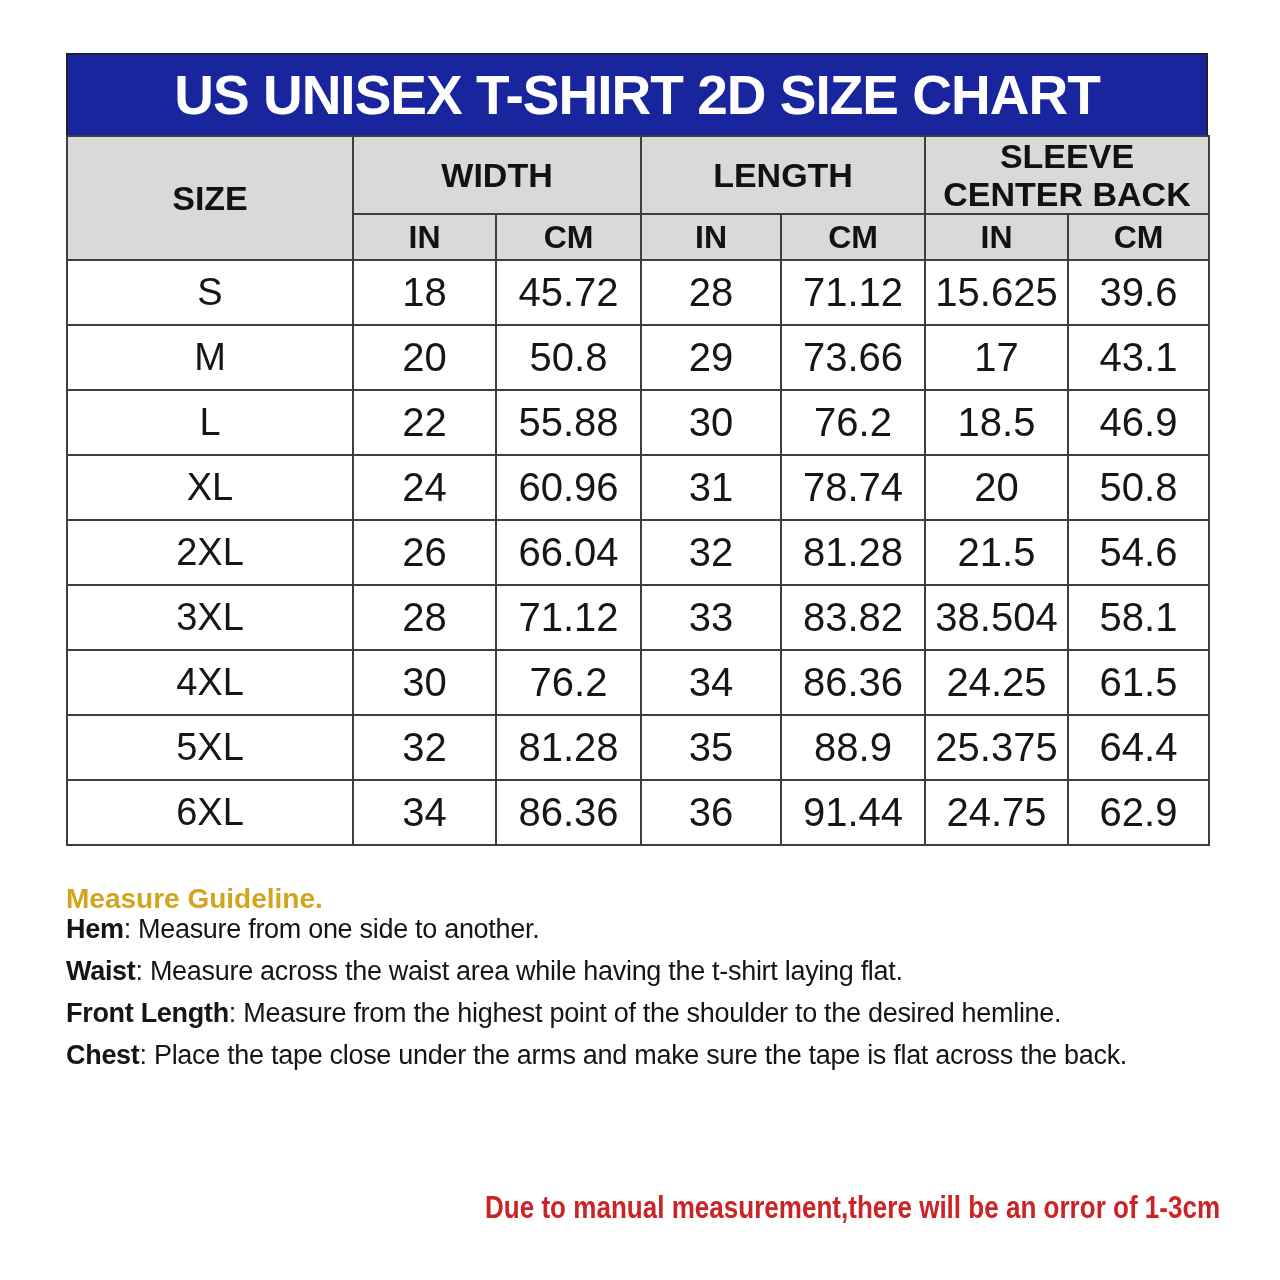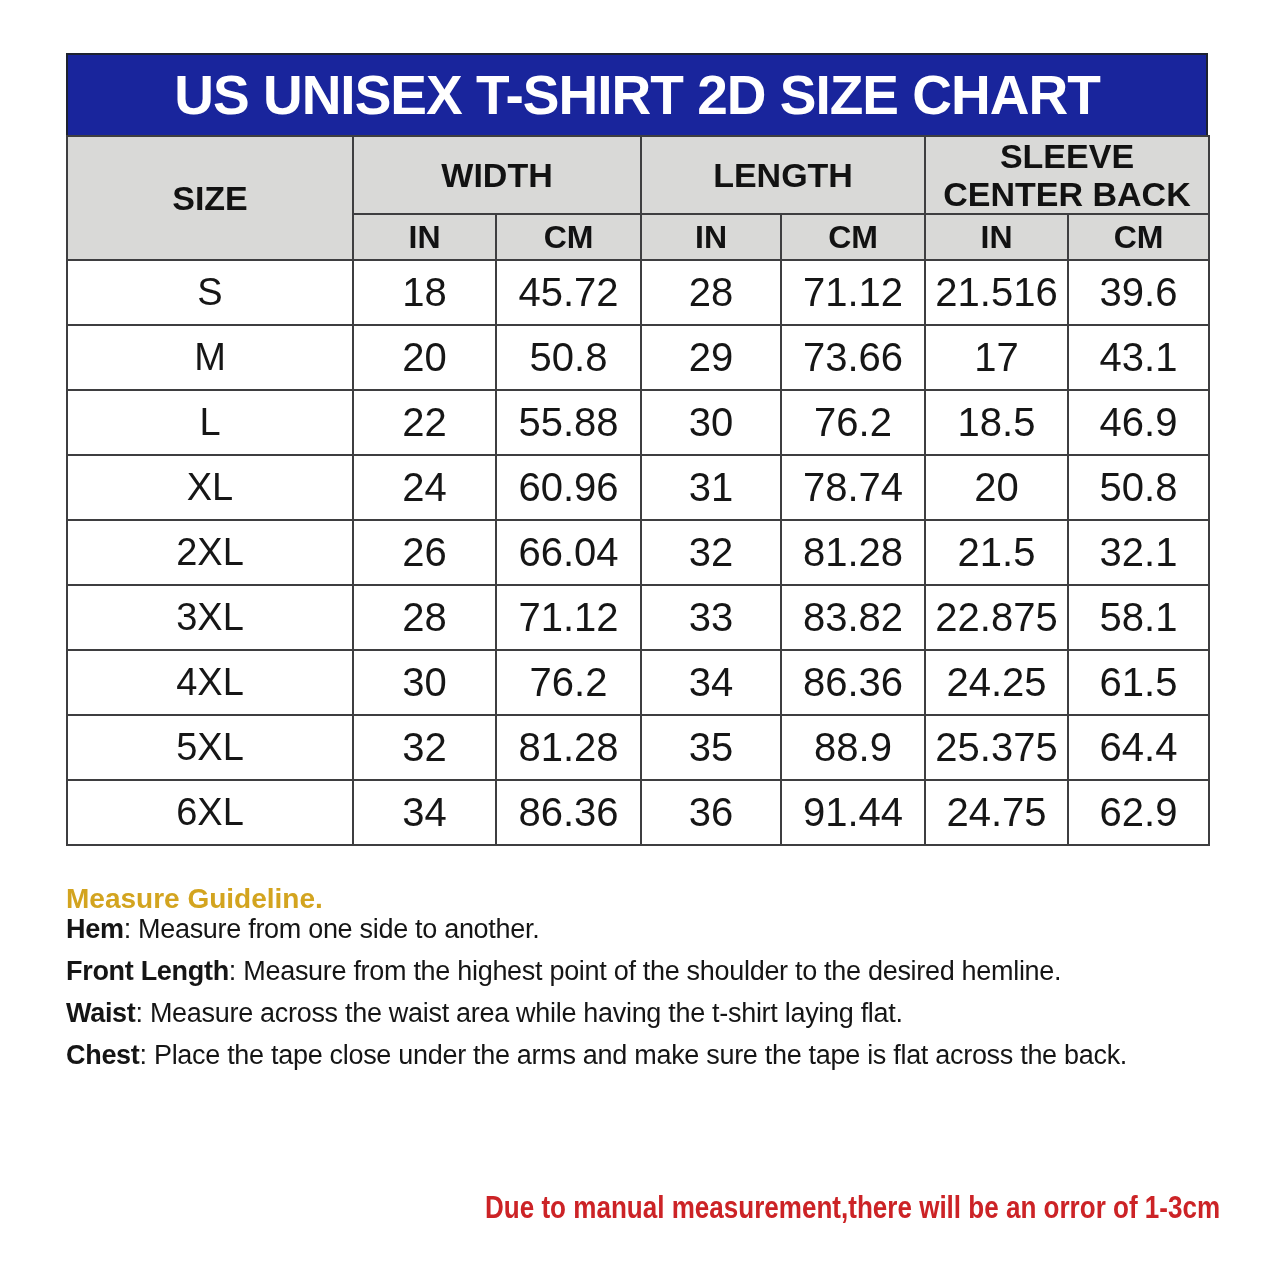--- a/index.html
+++ b/index.html
@@ -141,21 +141,21 @@
         <th>CM</th>
       </tr>
     </thead>
     <tbody>
       <tr>
         <td class="size-cell">S</td>
         <td>18</td>
         <td>45.72</td>
         <td>28</td>
         <td>71.12</td>
-        <td>21.516</td>
+        <td>15.625</td>
         <td>39.6</td>
       </tr>
       <tr>
         <td class="size-cell">M</td>
         <td>20</td>
         <td>50.8</td>
         <td>29</td>
         <td>73.66</td>
         <td>17</td>
         <td>43.1</td>
@@ -178,29 +178,29 @@
         <td>20</td>
         <td>50.8</td>
       </tr>
       <tr>
         <td class="size-cell">2XL</td>
         <td>26</td>
         <td>66.04</td>
         <td>32</td>
         <td>81.28</td>
         <td>21.5</td>
-        <td>32.1</td>
+        <td>54.6</td>
       </tr>
       <tr>
         <td class="size-cell">3XL</td>
         <td>28</td>
         <td>71.12</td>
         <td>33</td>
         <td>83.82</td>
-        <td>22.875</td>
+        <td>38.504</td>
         <td>58.1</td>
       </tr>
       <tr>
         <td class="size-cell">4XL</td>
         <td>30</td>
         <td>76.2</td>
         <td>34</td>
         <td>86.36</td>
         <td>24.25</td>
         <td>61.5</td>
@@ -226,24 +226,24 @@
     </tbody>
   </table>
 </div>
 
 <div class="guidelines">
   <div class="g-heading">Measure Guideline.</div>
   <div class="g-line">
     <span class="g-label">Hem</span><span>: Measure from one side to another.</span>
   </div>
   <div class="g-line">
+    <span class="g-label">Waist</span><span>: Measure across the waist area while having the t-shirt laying flat.</span>
+  </div>
+  <div class="g-line">
     <span class="g-label">Front Length</span><span>: Measure from the highest point of the shoulder to the desired hemline.</span>
-  </div>
-  <div class="g-line">
-    <span class="g-label">Waist</span><span>: Measure across the waist area while having the t-shirt laying flat.</span>
   </div>
   <div class="g-line">
     <span class="g-label">Chest</span><span>: Place the tape close under the arms and make sure the tape is flat across the back.</span>
   </div>
 </div>
 
 <div class="note-wrap">
   <span class="note-text">Due to manual measurement,there will be an orror of 1-3cm</span>
 </div>
 

